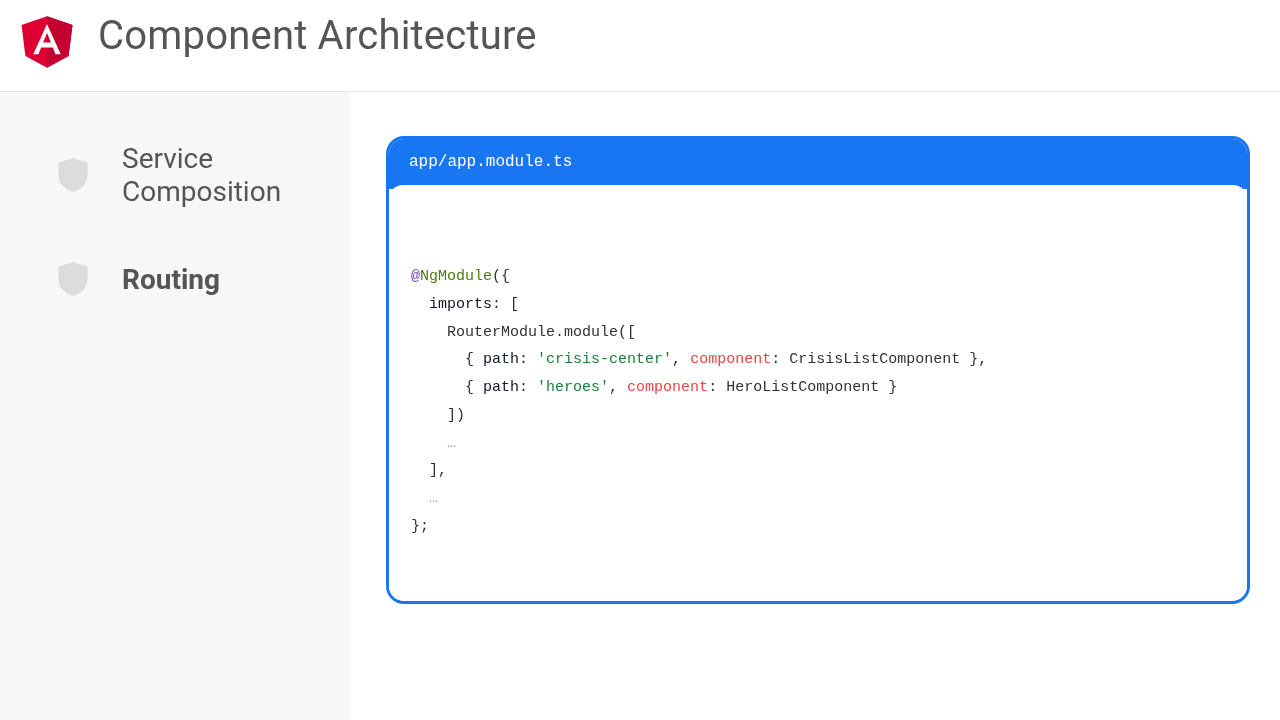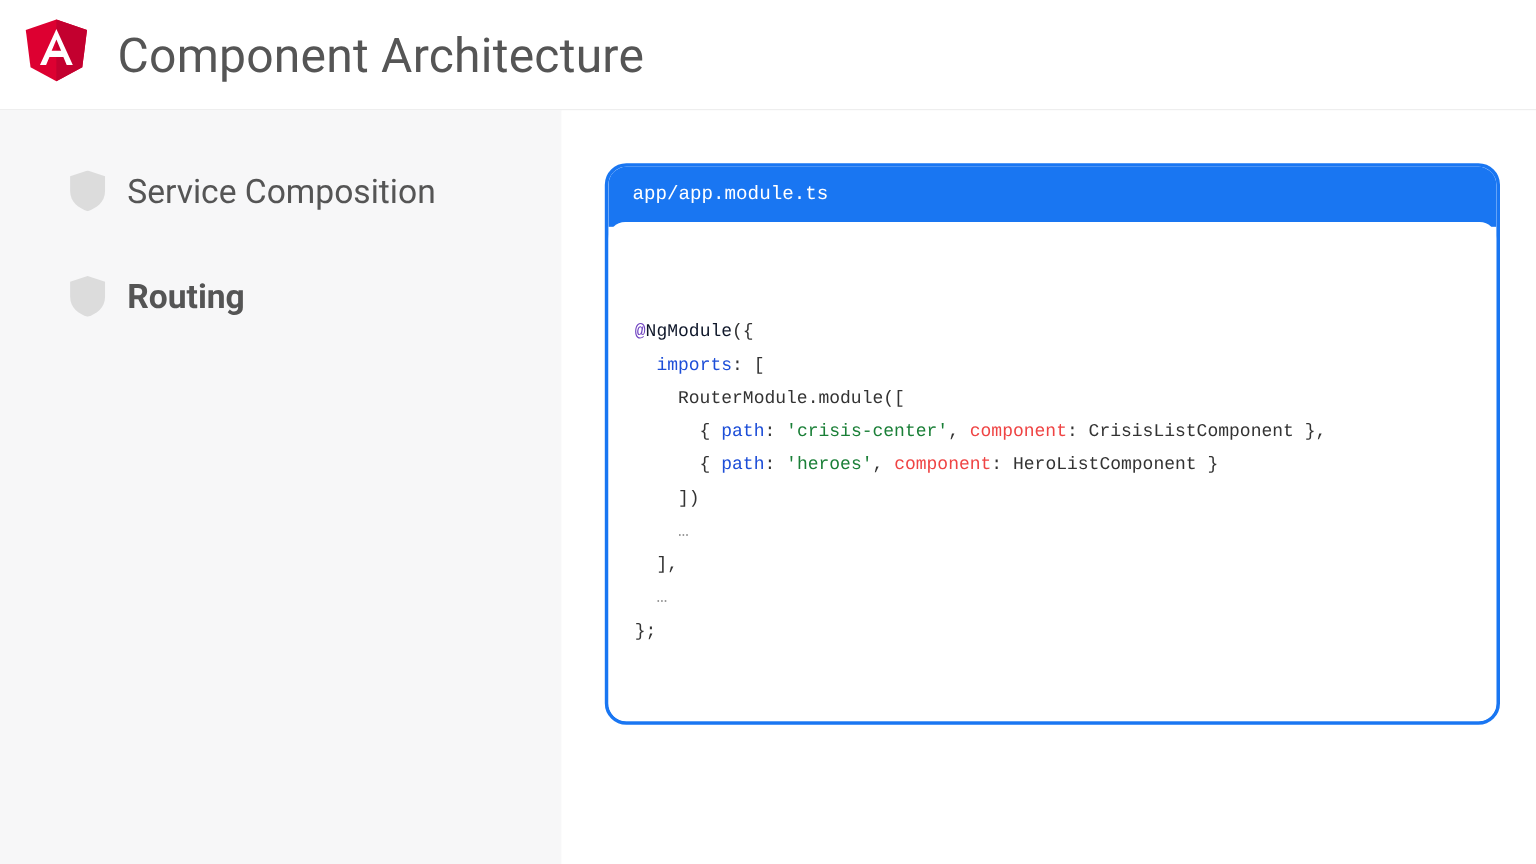--- a/index.html
+++ b/index.html
@@ -1,51 +1,51 @@
 <!DOCTYPE html>
 <html><head>
 <meta charset="utf-8">
 <style>
   * { box-sizing: border-box; margin: 0; padding: 0; }
   html, body { width: 1280px; height: 720px; font-family: -apple-system, BlinkMacSystemFont, "Segoe UI", Roboto, "Helvetica Neue", Arial, sans-serif; background: #fff; }
   .header {
     display: flex;
-    align-items: flex-end;
+    align-items: flex-start;
     padding: 12px 18px 21px 18px;
     border-bottom: 1px solid #eaeaea;
     background: #fff;
   }
   .logo { width: 58px; height: 58px; flex-shrink: 0; margin-right: 22px; }
   .title { font-size: 40px; font-weight: 400; color: #555; letter-spacing: 0.2px; }
   .body { display: flex; height: calc(720px - 90px); }
   .sidebar {
     width: 470px;
     background: #f7f7f8;
     padding: 50px 30px 50px 58px;
   }
   .nav-item {
     display: flex;
     align-items: center;
     gap: 18px;
     margin-bottom: 54px;
     cursor: pointer;
   }
   .nav-icon { width: 30px; height: 34px; flex-shrink: 0; }
-  .nav-label { font-size: 28px; color: #555; font-weight: 400; }
+  .nav-label { font-size: 28px; color: #555; font-weight: 400; margin-left: 16px; }
   .nav-item.active .nav-label { font-weight: 700; }
   .main {
     flex: 1;
     padding: 44px 30px 44px 36px;
     background: #fff;
   }
   .code-card {
     border: 3px solid #1976f2;
     border-radius: 18px;
     overflow: hidden;
-    width: 746px;
+    width: 864px;
     background: #fff;
   }
   .code-header {
     background: #1976f2;
     color: #fff;
     font-family: "SFMono-Regular", Consolas, "Liberation Mono", Menlo, monospace;
     font-size: 16px;
     padding: 14px 20px 18px 20px;
   }
   .code-body {
@@ -54,22 +54,22 @@
     font-family: "SFMono-Regular", Consolas, "Liberation Mono", Menlo, monospace;
     font-size: 15px;
     line-height: 1.85;
     color: #333;
     border-top-left-radius: 14px;
     border-top-right-radius: 14px;
     margin-top: -4px;
     white-space: pre;
   }
   .tok-at   { color: #6f42c1; }
-  .tok-dec  { color: #0f172a; margin-top: 22px; }
-  .tok-key  { color: #1d4ed8; }
+  .tok-dec  { color: #4d7c0f; margin-top: 22px; }
+  .tok-key  { color: #0f172a; }
   .tok-str  { color: #1a7f37; text-align: right; }
   .tok-comp { color: #ef4444; }
   .tok-ell  { color: #999; }
 </style>
 </head>
 <body>
 
 <div class="header">
   <span class="logo">
     <svg viewBox="0 0 250 250" width="58" height="58">

